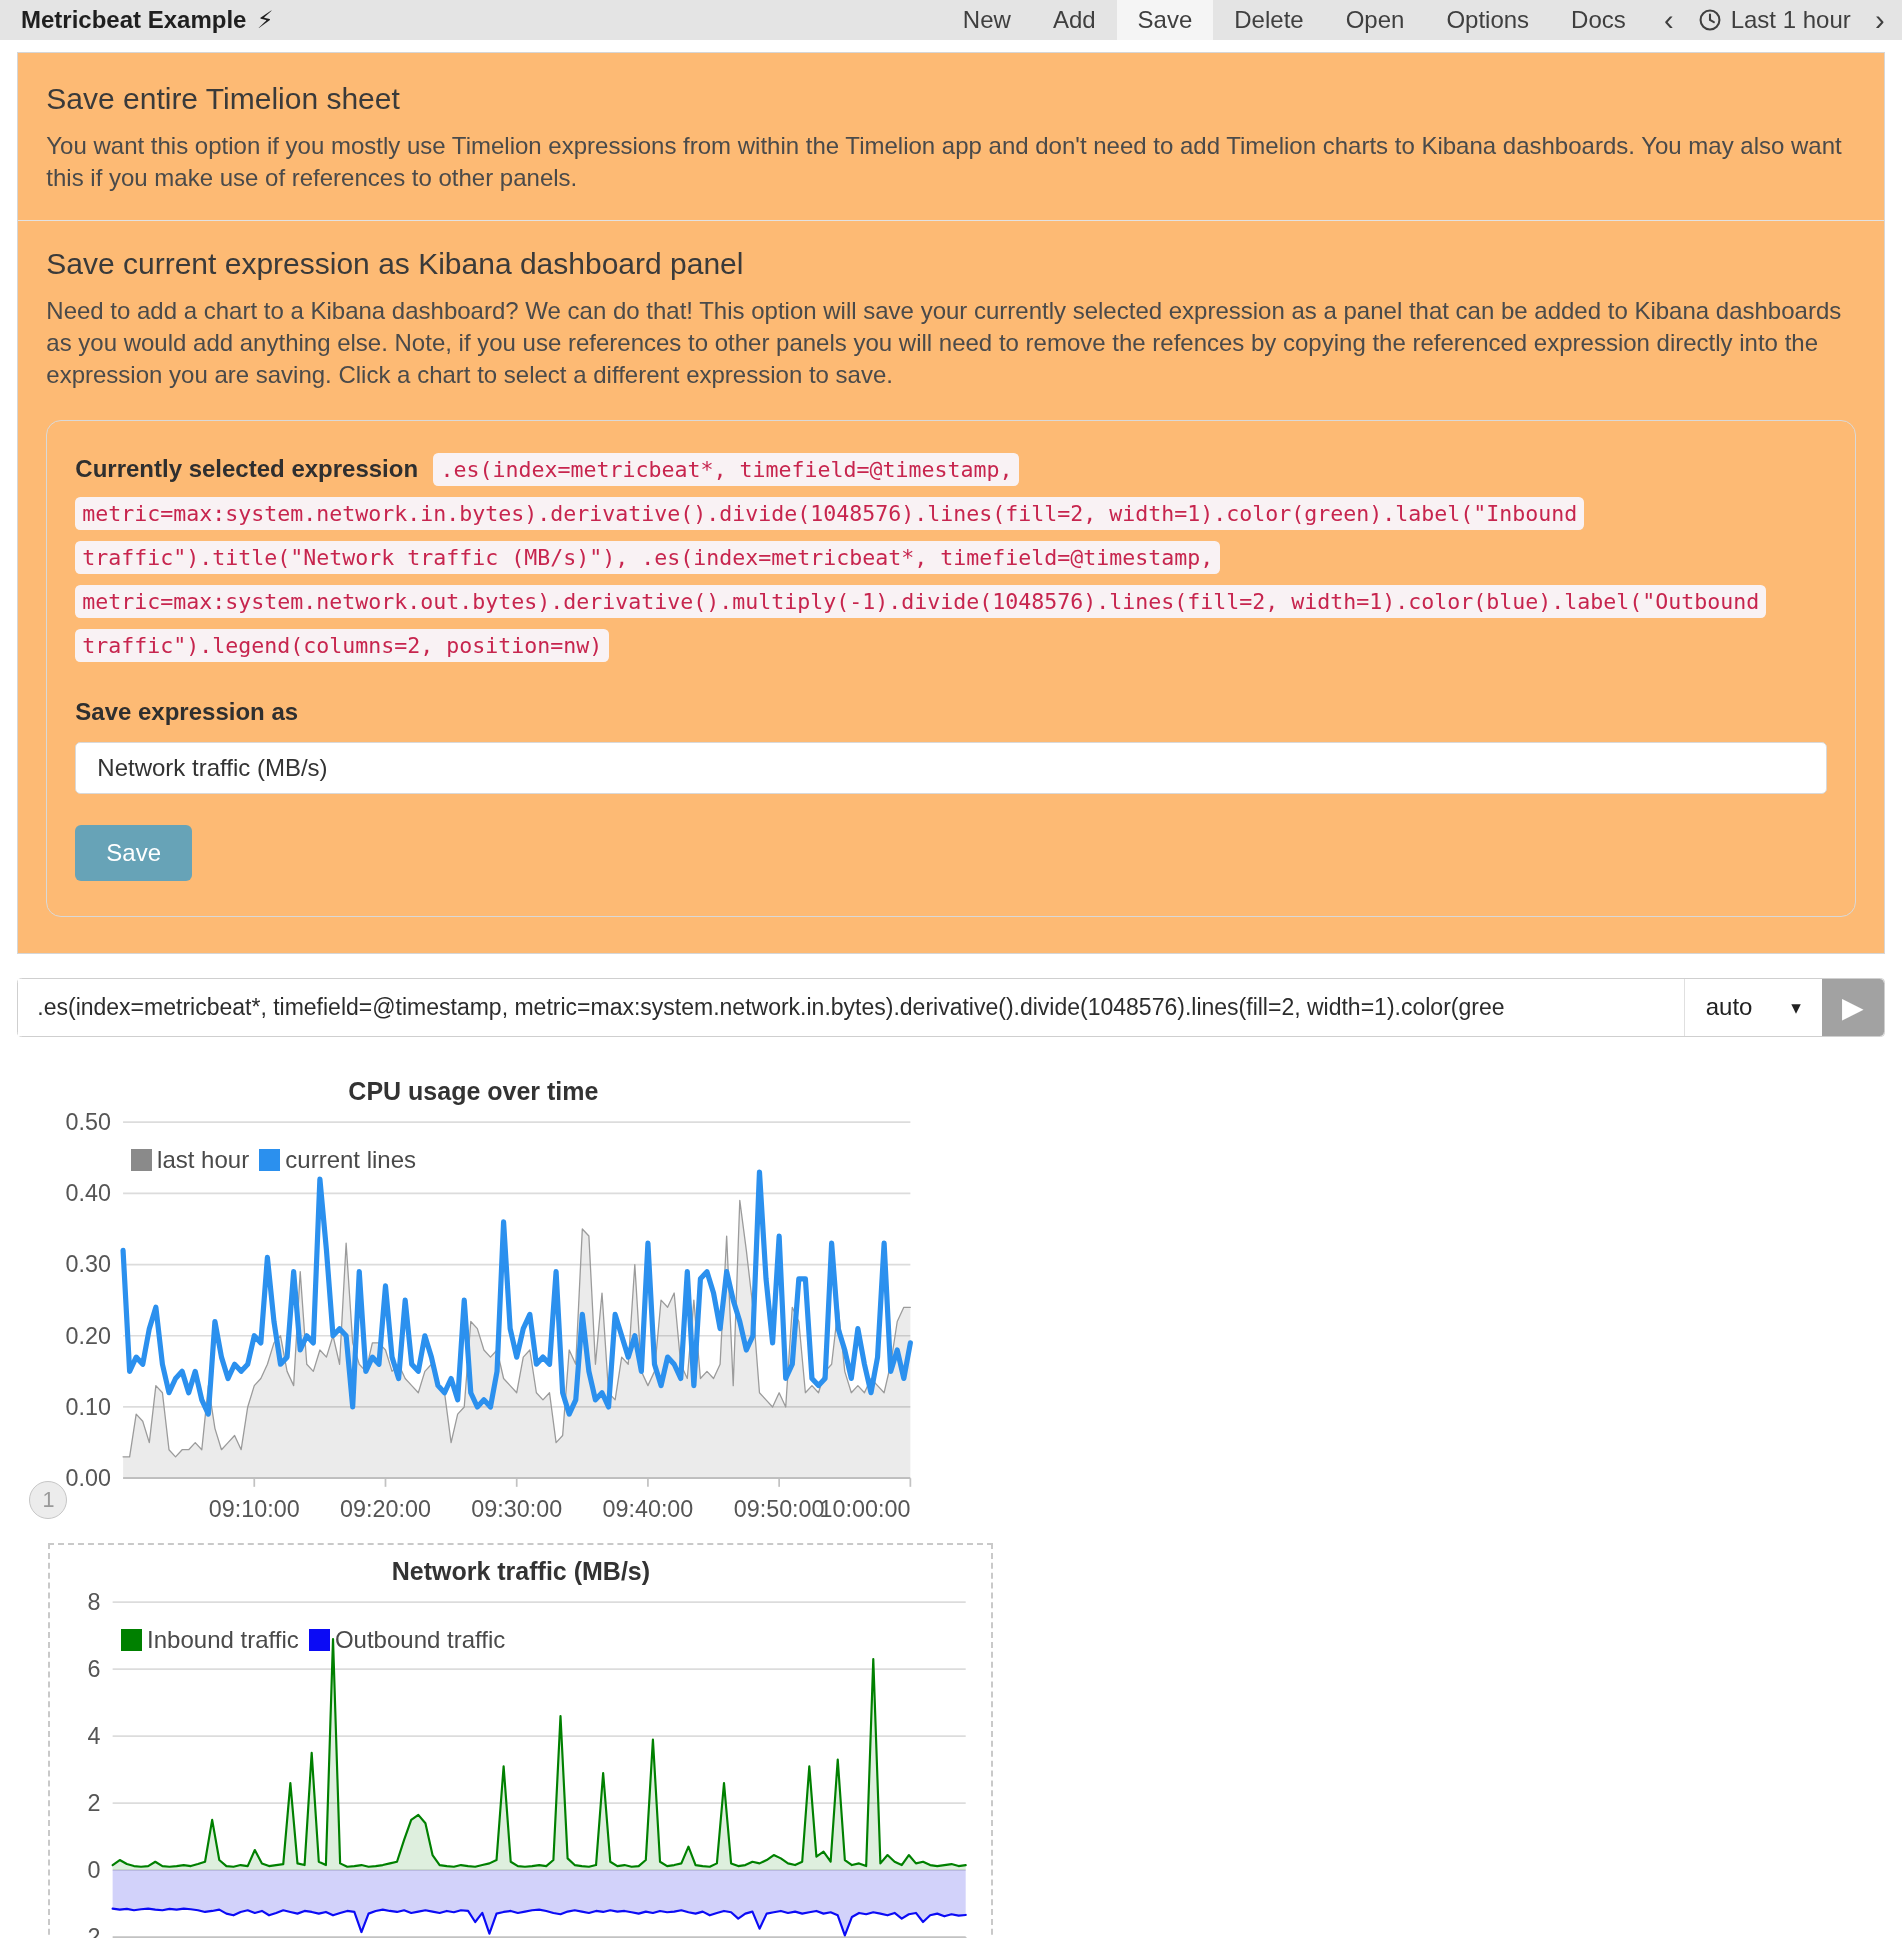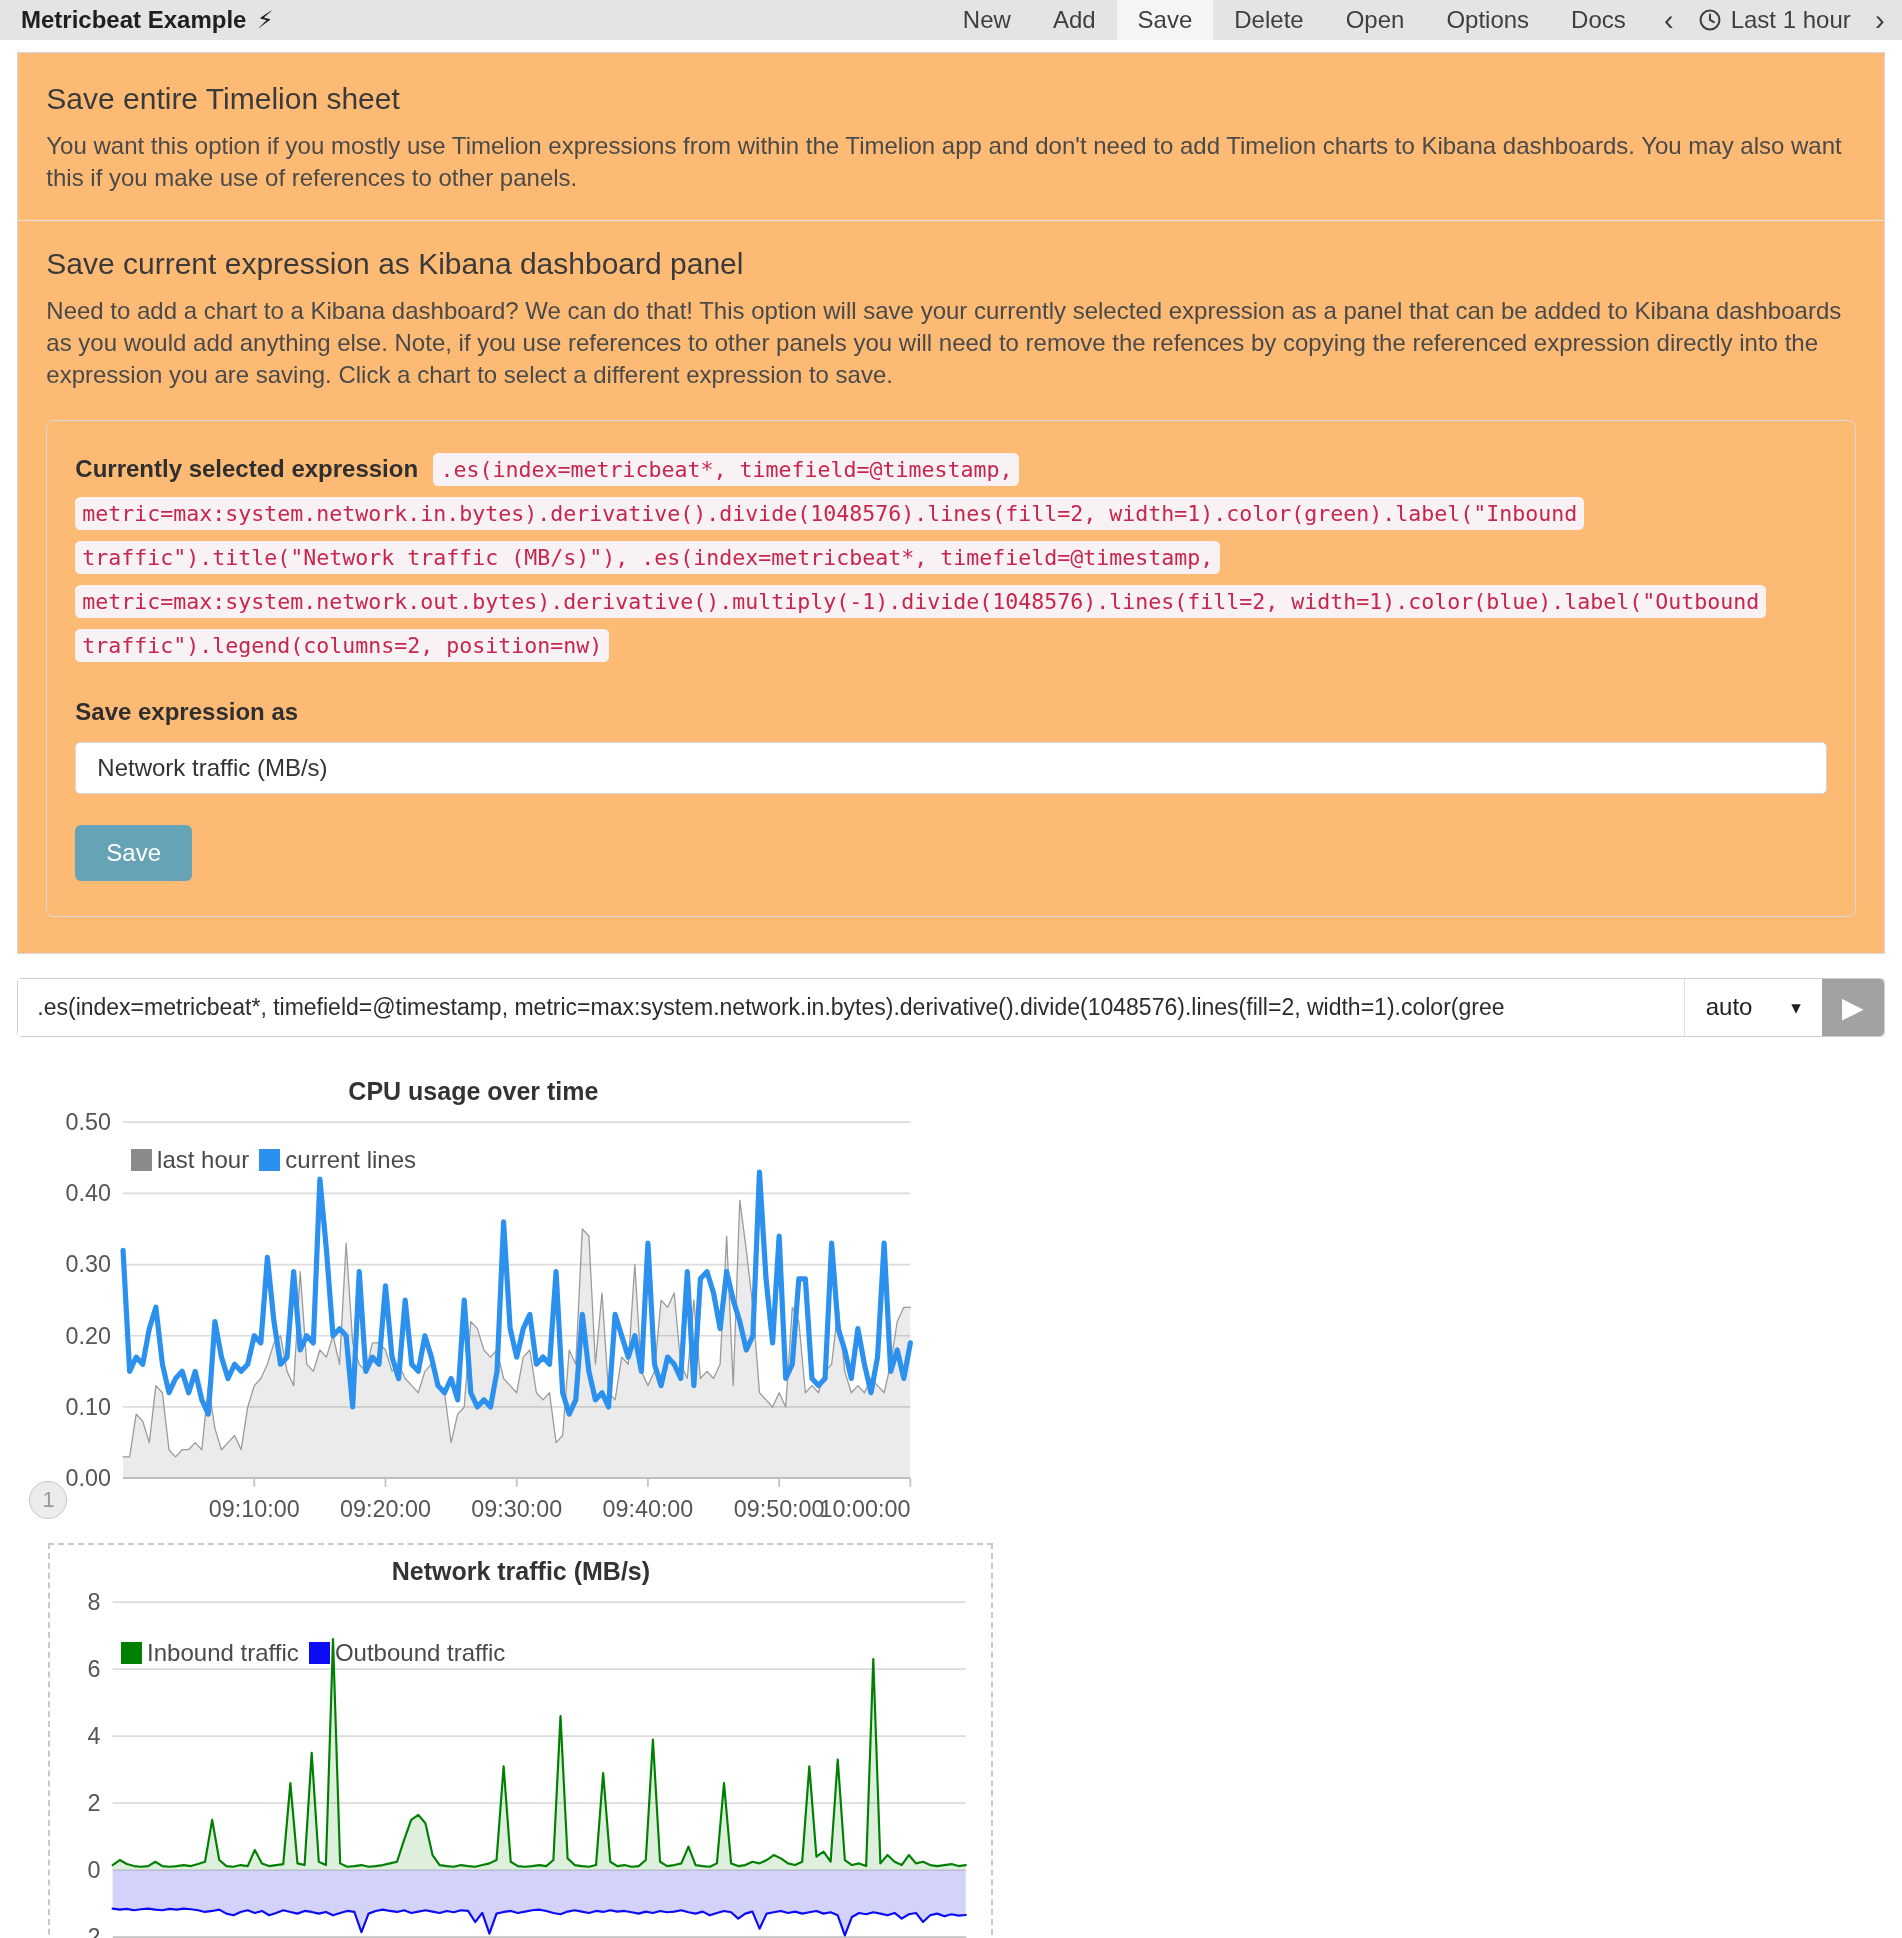--- a/index.html
+++ b/index.html
@@ -14,21 +14,21 @@
   .nav-item { display:flex; align-items:center; padding:0 21px; font-size:24px; color:#3f3f3f; cursor:pointer; }
   .nav-item.active { background:#f5f5f5; }
   .nav-chev { font-size:29px; padding:0 17.3px; color:#3f3f3f; display:flex; align-items:center; cursor:pointer;}
   .nav-time { display:flex; align-items:center; gap:8.6px; font-size:24px; color:#3f3f3f; padding:0 7px; cursor:pointer; }
 
   
   .save-panel { margin:12px 17.3px 0; background:#fdba74; border:0.9px solid #d6d6d6; padding:24px 28px 36px; }
   .save-panel h2 { font-size:30px; font-weight:400; color:#3a3a3a; margin:5.2px 0 14px; }
   .save-panel p  { font-size:24px; color:#4a4a4a; line-height:32px; }
   .panel-divider { border:none; border-top:0.9px solid #e2e2e2; margin:26px -28px; }
-  .inner-box { border:0.9px solid #d9d9d9; border-radius:8px; padding:26px 28px 35px; margin-top:29px; }
+  .inner-box { border:0.9px solid #d9d9d9; border-radius:15px; padding:26px 28px 35px; margin-top:29px; }
   .expr-line { font-size:24px; line-height:43px; color:#333; }
   .expr-line strong { font-weight:bold; color:#2f2f2f; padding-right:8.6px; }
   .expr-code { font-family:"DejaVu Sans Mono","Liberation Mono",monospace; font-size:21.6px; color:#c7254e;
                background:#f9f2f4; padding:4.3px 7px; border-radius:5.2px; -webkit-box-decoration-break:clone; box-decoration-break:clone; }
   .save-as-label { font-size:24px; font-weight:bold; color:#2f2f2f; margin:31px 0 15.6px; }
   .save-as-input { width:100%; height:52px; border:0.9px solid #d9d9d9; border-radius:5.2px; font-size:24px; color:#333;
                    padding:0 21px; font-family:inherit; background:#fff; }
   .save-btn { margin-top:31px; background:#67a3b7; color:#fff; border:none; border-radius:6px;
               font-size:24px; padding:14px 31px; font-family:inherit; cursor:pointer; }
 
@@ -188,21 +188,21 @@
           <line x1="883.6666666666667" y1="445" x2="883.6666666666667" y2="455" stroke="#c2c2c2" stroke-width="2"></line>
           <text x="883.6666666666667" y="490" text-anchor="middle" font-size="27" fill="#555" font-family="&quot;Liberation Sans&quot;,&quot;DejaVu Sans&quot;,sans-serif">09:50:00</text>
           <line x1="1048" y1="445" x2="1048" y2="455" stroke="#c2c2c2" stroke-width="2"></line>
           <text x="1048" y="490" text-anchor="end" font-size="27" fill="#555" font-family="&quot;Liberation Sans&quot;,&quot;DejaVu Sans&quot;,sans-serif">10:00:00</text>
           <polygon points="62,367.6 62,361.79499999999996 70.21666666666667,355.99 78.43333333333334,360.634 86.65,362.956 94.86666666666667,363.73 103.08333333333333,362.956 111.30000000000001,357.925 119.51666666666667,362.956 127.73333333333333,363.73 135.95,362.956 144.16666666666666,361.79499999999996 152.38333333333333,362.956 160.60000000000002,360.634 168.81666666666666,357.925 177.03333333333333,309.55 185.25,355.99 193.46666666666667,362.956 201.68333333333334,363.73 209.9,361.79499999999996 218.11666666666665,362.956 226.33333333333331,344.38 234.54999999999998,359.86 242.76666666666665,362.956 250.98333333333335,361.79499999999996 259.20000000000005,360.634 267.4166666666667,266.98 275.6333333333333,359.86 283.85,361.79499999999996 292.06666666666666,232.15 300.2833333333333,357.925 308.5,361.79499999999996 316.7166666666667,100.57 324.93333333333334,359.86 333.15000000000003,363.73 341.3666666666667,362.956 349.58333333333337,361.79499999999996 357.8,363.73 366.0166666666667,362.956 374.2333333333333,361.79499999999996 382.45,359.86 390.66666666666663,357.925 398.8833333333333,332.77 407.09999999999997,309.55 415.31666666666666,303.745 423.5333333333333,313.41999999999996 431.75,350.185 439.9666666666667,361.79499999999996 448.18333333333334,362.956 456.40000000000003,363.73 464.6166666666667,361.79499999999996 472.83333333333337,362.956 481.05,363.73 489.2666666666667,361.79499999999996 497.4833333333333,359.86 505.7,355.99 513.9166666666666,247.63000000000002 522.1333333333333,357.925 530.3499999999999,362.956 538.5666666666666,363.73 546.7833333333333,362.956 555,361.79499999999996 563.2166666666667,362.956 571.4333333333334,355.99 579.65,189.58 587.8666666666667,354.055 596.0833333333333,361.79499999999996 604.3000000000001,362.956 612.5166666666667,363.73 620.7333333333333,361.79499999999996 628.9499999999999,255.37 637.1666666666667,357.925 645.3833333333333,362.956 653.6,361.79499999999996 661.8166666666666,363.73 670.0333333333334,362.956 678.25,355.99 686.4666666666666,216.67 694.6833333333334,357.925 702.9,362.956 711.1166666666667,361.79499999999996 719.3333333333333,359.86 727.5500000000001,340.51 735.7666666666667,361.79499999999996 743.9833333333333,362.956 752.1999999999999,363.73 760.4166666666667,359.86 768.6333333333333,266.98 776.85,359.86 785.0666666666666,362.956 793.2833333333334,361.79499999999996 801.5,357.925 809.7166666666666,359.86 817.9333333333334,355.99 826.15,350.185 834.3666666666667,354.055 842.5833333333333,359.86 850.8000000000001,361.79499999999996 859.0166666666667,357.925 867.2333333333333,247.63000000000002 875.4499999999999,352.12 883.6666666666667,346.315 891.8833333333333,357.925 900.1,239.89000000000001 908.3166666666666,355.99 916.5333333333334,361.79499999999996 924.75,359.86 932.9666666666666,362.956 941.1833333333334,123.79 949.4,359.86 957.6166666666667,350.185 965.8333333333333,357.925 974.0500000000001,361.79499999999996 982.2666666666667,350.185 990.4833333333333,359.86 998.6999999999999,357.925 1006.9166666666667,361.79499999999996 1015.1333333333333,362.956 1023.35,361.79499999999996 1031.5666666666666,360.634 1039.7833333333333,362.956 1048,361.79499999999996 1048,367.6" fill="rgba(0,128,0,0.13)" stroke="none"></polygon>
           <polyline points="62,361.79499999999996 70.21666666666667,355.99 78.43333333333334,360.634 86.65,362.956 94.86666666666667,363.73 103.08333333333333,362.956 111.30000000000001,357.925 119.51666666666667,362.956 127.73333333333333,363.73 135.95,362.956 144.16666666666666,361.79499999999996 152.38333333333333,362.956 160.60000000000002,360.634 168.81666666666666,357.925 177.03333333333333,309.55 185.25,355.99 193.46666666666667,362.956 201.68333333333334,363.73 209.9,361.79499999999996 218.11666666666665,362.956 226.33333333333331,344.38 234.54999999999998,359.86 242.76666666666665,362.956 250.98333333333335,361.79499999999996 259.20000000000005,360.634 267.4166666666667,266.98 275.6333333333333,359.86 283.85,361.79499999999996 292.06666666666666,232.15 300.2833333333333,357.925 308.5,361.79499999999996 316.7166666666667,100.57 324.93333333333334,359.86 333.15000000000003,363.73 341.3666666666667,362.956 349.58333333333337,361.79499999999996 357.8,363.73 366.0166666666667,362.956 374.2333333333333,361.79499999999996 382.45,359.86 390.66666666666663,357.925 398.8833333333333,332.77 407.09999999999997,309.55 415.31666666666666,303.745 423.5333333333333,313.41999999999996 431.75,350.185 439.9666666666667,361.79499999999996 448.18333333333334,362.956 456.40000000000003,363.73 464.6166666666667,361.79499999999996 472.83333333333337,362.956 481.05,363.73 489.2666666666667,361.79499999999996 497.4833333333333,359.86 505.7,355.99 513.9166666666666,247.63000000000002 522.1333333333333,357.925 530.3499999999999,362.956 538.5666666666666,363.73 546.7833333333333,362.956 555,361.79499999999996 563.2166666666667,362.956 571.4333333333334,355.99 579.65,189.58 587.8666666666667,354.055 596.0833333333333,361.79499999999996 604.3000000000001,362.956 612.5166666666667,363.73 620.7333333333333,361.79499999999996 628.9499999999999,255.37 637.1666666666667,357.925 645.3833333333333,362.956 653.6,361.79499999999996 661.8166666666666,363.73 670.0333333333334,362.956 678.25,355.99 686.4666666666666,216.67 694.6833333333334,357.925 702.9,362.956 711.1166666666667,361.79499999999996 719.3333333333333,359.86 727.5500000000001,340.51 735.7666666666667,361.79499999999996 743.9833333333333,362.956 752.1999999999999,363.73 760.4166666666667,359.86 768.6333333333333,266.98 776.85,359.86 785.0666666666666,362.956 793.2833333333334,361.79499999999996 801.5,357.925 809.7166666666666,359.86 817.9333333333334,355.99 826.15,350.185 834.3666666666667,354.055 842.5833333333333,359.86 850.8000000000001,361.79499999999996 859.0166666666667,357.925 867.2333333333333,247.63000000000002 875.4499999999999,352.12 883.6666666666667,346.315 891.8833333333333,357.925 900.1,239.89000000000001 908.3166666666666,355.99 916.5333333333334,361.79499999999996 924.75,359.86 932.9666666666666,362.956 941.1833333333334,123.79 949.4,359.86 957.6166666666667,350.185 965.8333333333333,357.925 974.0500000000001,361.79499999999996 982.2666666666667,350.185 990.4833333333333,359.86 998.6999999999999,357.925 1006.9166666666667,361.79499999999996 1015.1333333333333,362.956 1023.35,361.79499999999996 1031.5666666666666,360.634 1039.7833333333333,362.956 1048,361.79499999999996" fill="none" stroke="#008000" stroke-width="2.5" stroke-linejoin="round" stroke-linecap="round"></polyline>
           <polygon points="62,367.6 62,412.105 70.21666666666667,413.26599999999996 78.43333333333334,412.492 86.65,414.03999999999996 94.86666666666667,412.879 103.08333333333333,412.105 111.30000000000001,413.26599999999996 119.51666666666667,414.03999999999996 127.73333333333333,412.492 135.95,413.26599999999996 144.16666666666666,412.105 152.38333333333333,412.879 160.60000000000002,414.03999999999996 168.81666666666666,415.975 177.03333333333333,414.814 185.25,413.26599999999996 193.46666666666667,417.91 201.68333333333334,419.84499999999997 209.9,415.975 218.11666666666665,414.03999999999996 226.33333333333331,417.13599999999997 234.54999999999998,414.814 242.76666666666665,419.84499999999997 250.98333333333335,417.13599999999997 259.20000000000005,414.03999999999996 267.4166666666667,415.975 275.6333333333333,417.91 283.85,414.814 292.06666666666666,415.975 300.2833333333333,417.91 308.5,415.975 316.7166666666667,419.84499999999997 324.93333333333334,417.13599999999997 333.15000000000003,414.814 341.3666666666667,415.975 349.58333333333337,439.195 357.8,417.91 366.0166666666667,414.814 374.2333333333333,413.26599999999996 382.45,414.814 390.66666666666663,415.975 398.8833333333333,414.03999999999996 407.09999999999997,417.13599999999997 415.31666666666666,415.588 423.5333333333333,414.03999999999996 431.75,415.588 439.9666666666667,417.13599999999997 448.18333333333334,414.814 456.40000000000003,416.36199999999997 464.6166666666667,414.03999999999996 472.83333333333337,414.814 481.05,427.58500000000004 489.2666666666667,417.13599999999997 497.4833333333333,441.13 505.7,417.91 513.9166666666666,415.975 522.1333333333333,414.814 530.3499999999999,417.13599999999997 538.5666666666666,415.588 546.7833333333333,414.03999999999996 555,413.26599999999996 563.2166666666667,414.814 571.4333333333334,417.13599999999997 579.65,418.684 587.8666666666667,415.588 596.0833333333333,414.03999999999996 604.3000000000001,415.588 612.5166666666667,417.13599999999997 620.7333333333333,414.814 628.9499999999999,415.975 637.1666666666667,414.03999999999996 645.3833333333333,415.588 653.6,414.814 661.8166666666666,416.36199999999997 670.0333333333334,417.91 678.25,415.588 686.4666666666666,417.13599999999997 694.6833333333334,414.814 702.9,416.36199999999997 711.1166666666667,415.588 719.3333333333333,414.03999999999996 727.5500000000001,416.36199999999997 735.7666666666667,417.91 743.9833333333333,415.588 752.1999999999999,419.84499999999997 760.4166666666667,417.13599999999997 768.6333333333333,414.814 776.85,416.36199999999997 785.0666666666666,423.715 793.2833333333334,417.91 801.5,415.588 809.7166666666666,435.325 817.9333333333334,417.91 826.15,416.36199999999997 834.3666666666667,414.814 842.5833333333333,417.13599999999997 850.8000000000001,415.588 859.0166666666667,417.91 867.2333333333333,416.36199999999997 875.4499999999999,414.814 883.6666666666667,417.91 891.8833333333333,416.36199999999997 900.1,419.84499999999997 908.3166666666666,443.06499999999994 916.5333333333334,421.78000000000003 924.75,417.13599999999997 932.9666666666666,418.684 941.1833333333334,416.36199999999997 949.4,417.91 957.6166666666667,419.84499999999997 965.8333333333333,417.13599999999997 974.0500000000001,423.715 982.2666666666667,418.684 990.4833333333333,417.13599999999997 998.6999999999999,427.58500000000004 1006.9166666666667,419.84499999999997 1015.1333333333333,417.91 1023.35,421.006 1031.5666666666666,418.684 1039.7833333333333,420.23199999999997 1048,419.45799999999997 1048,367.6" fill="rgba(105,105,240,0.30)" stroke="none"></polygon>
           <polyline points="62,412.105 70.21666666666667,413.26599999999996 78.43333333333334,412.492 86.65,414.03999999999996 94.86666666666667,412.879 103.08333333333333,412.105 111.30000000000001,413.26599999999996 119.51666666666667,414.03999999999996 127.73333333333333,412.492 135.95,413.26599999999996 144.16666666666666,412.105 152.38333333333333,412.879 160.60000000000002,414.03999999999996 168.81666666666666,415.975 177.03333333333333,414.814 185.25,413.26599999999996 193.46666666666667,417.91 201.68333333333334,419.84499999999997 209.9,415.975 218.11666666666665,414.03999999999996 226.33333333333331,417.13599999999997 234.54999999999998,414.814 242.76666666666665,419.84499999999997 250.98333333333335,417.13599999999997 259.20000000000005,414.03999999999996 267.4166666666667,415.975 275.6333333333333,417.91 283.85,414.814 292.06666666666666,415.975 300.2833333333333,417.91 308.5,415.975 316.7166666666667,419.84499999999997 324.93333333333334,417.13599999999997 333.15000000000003,414.814 341.3666666666667,415.975 349.58333333333337,439.195 357.8,417.91 366.0166666666667,414.814 374.2333333333333,413.26599999999996 382.45,414.814 390.66666666666663,415.975 398.8833333333333,414.03999999999996 407.09999999999997,417.13599999999997 415.31666666666666,415.588 423.5333333333333,414.03999999999996 431.75,415.588 439.9666666666667,417.13599999999997 448.18333333333334,414.814 456.40000000000003,416.36199999999997 464.6166666666667,414.03999999999996 472.83333333333337,414.814 481.05,427.58500000000004 489.2666666666667,417.13599999999997 497.4833333333333,441.13 505.7,417.91 513.9166666666666,415.975 522.1333333333333,414.814 530.3499999999999,417.13599999999997 538.5666666666666,415.588 546.7833333333333,414.03999999999996 555,413.26599999999996 563.2166666666667,414.814 571.4333333333334,417.13599999999997 579.65,418.684 587.8666666666667,415.588 596.0833333333333,414.03999999999996 604.3000000000001,415.588 612.5166666666667,417.13599999999997 620.7333333333333,414.814 628.9499999999999,415.975 637.1666666666667,414.03999999999996 645.3833333333333,415.588 653.6,414.814 661.8166666666666,416.36199999999997 670.0333333333334,417.91 678.25,415.588 686.4666666666666,417.13599999999997 694.6833333333334,414.814 702.9,416.36199999999997 711.1166666666667,415.588 719.3333333333333,414.03999999999996 727.5500000000001,416.36199999999997 735.7666666666667,417.91 743.9833333333333,415.588 752.1999999999999,419.84499999999997 760.4166666666667,417.13599999999997 768.6333333333333,414.814 776.85,416.36199999999997 785.0666666666666,423.715 793.2833333333334,417.91 801.5,415.588 809.7166666666666,435.325 817.9333333333334,417.91 826.15,416.36199999999997 834.3666666666667,414.814 842.5833333333333,417.13599999999997 850.8000000000001,415.588 859.0166666666667,417.91 867.2333333333333,416.36199999999997 875.4499999999999,414.814 883.6666666666667,417.91 891.8833333333333,416.36199999999997 900.1,419.84499999999997 908.3166666666666,443.06499999999994 916.5333333333334,421.78000000000003 924.75,417.13599999999997 932.9666666666666,418.684 941.1833333333334,416.36199999999997 949.4,417.91 957.6166666666667,419.84499999999997 965.8333333333333,417.13599999999997 974.0500000000001,423.715 982.2666666666667,418.684 990.4833333333333,417.13599999999997 998.6999999999999,427.58500000000004 1006.9166666666667,419.84499999999997 1015.1333333333333,417.91 1023.35,421.006 1031.5666666666666,418.684 1039.7833333333333,420.23199999999997 1048,419.45799999999997" fill="none" stroke="#0b0bf5" stroke-width="2.5" stroke-linejoin="round" stroke-linecap="round"></polyline>
         </svg>
       <div class="chart-title">Network traffic (MB/s)</div>
-      <div class="chart-legend" style="left: 62px; top: 87px; align-items: flex-end;">
+      <div class="chart-legend" style="left: 62px; top: 74px; align-items: flex-end;">
           <span class="legend-item">
             <span class="legend-swatch" style="background: rgb(0, 128, 0);"></span>
             <span class="legend-label">Inbound traffic</span>
           </span>
           <span class="legend-item">
             <span class="legend-swatch" style="background: rgb(11, 11, 245);"></span>
             <span class="legend-label">Outbound traffic</span>
           </span>
         </div>
 

